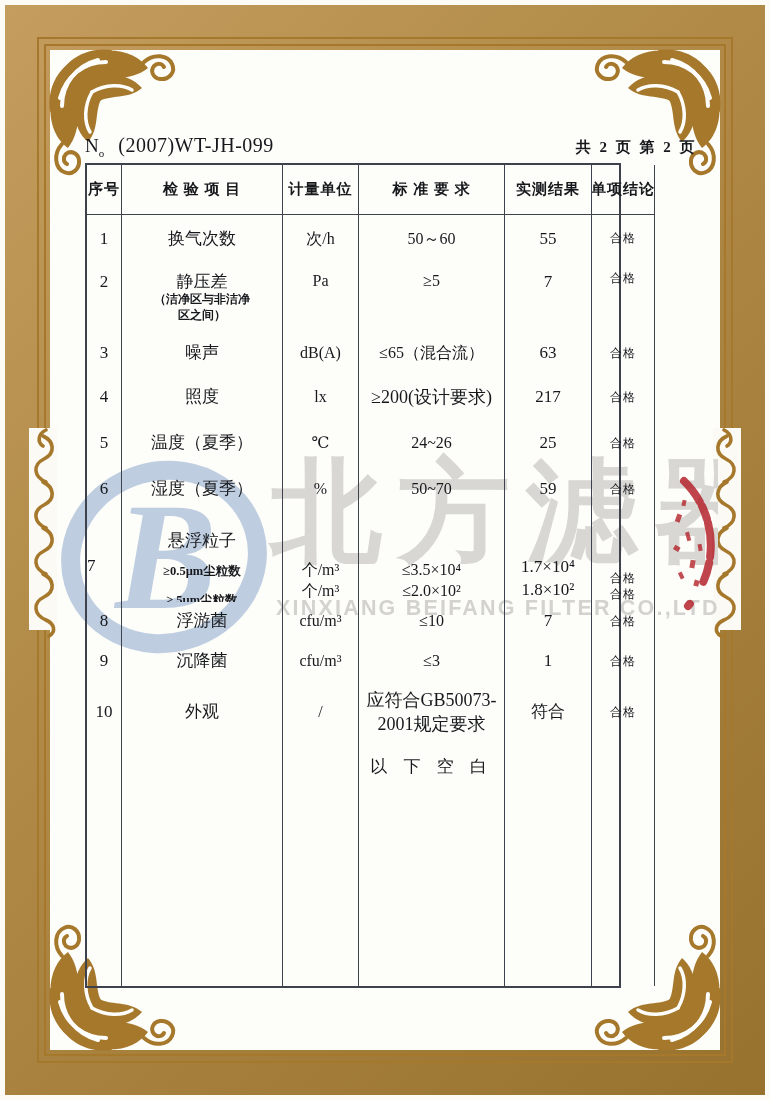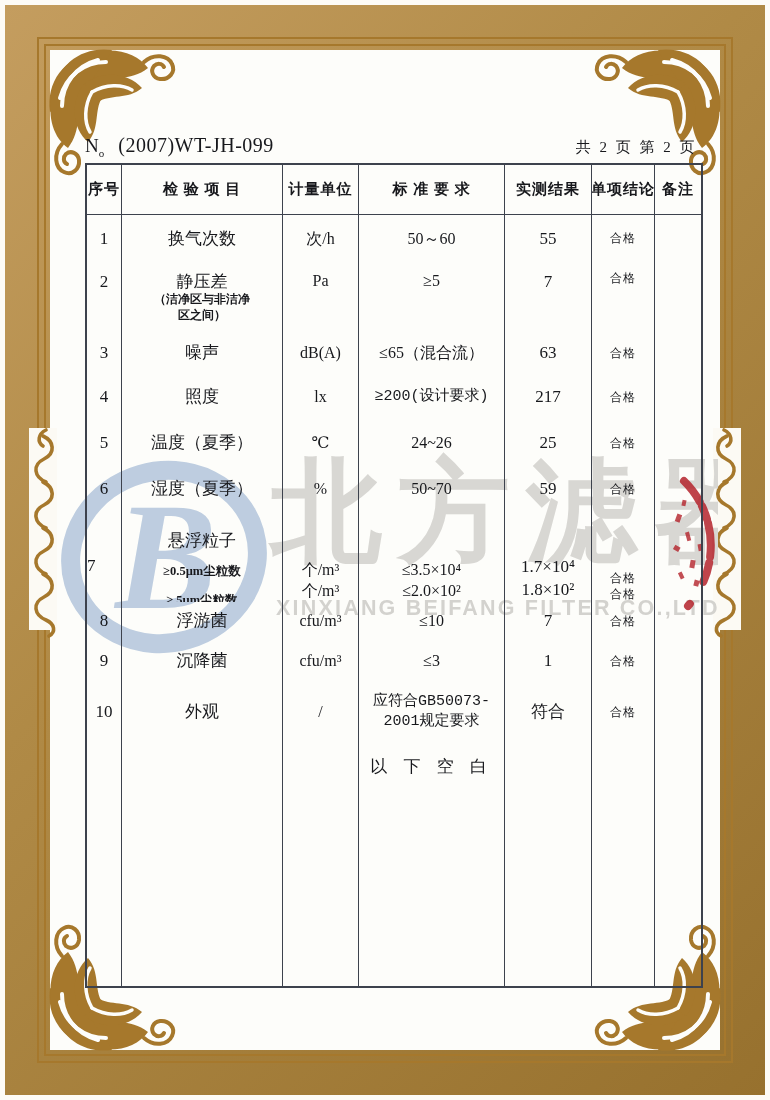--- a/index.html
+++ b/index.html
@@ -31,42 +31,42 @@
   .wm-en{position:absolute;left:224px;top:544px;font-size:21.5px;font-weight:700;
     letter-spacing:2.2px;color:#d3d2ce;white-space:nowrap;
     font-family:"Liberation Sans","DejaVu Sans",sans-serif;}
   .seal{position:absolute;left:618px;top:424px;}
 
   
   .doc-head{position:absolute;left:33px;top:82px;width:612px;display:flex;align-items:flex-end;}
   .no-n{font-size:19px;}
   .no-o{font-size:11px;position:relative;top:2px;margin-right:14px;}
   .doc-no{font-size:20px;letter-spacing:.5px;}
-  .page-info{margin-left:auto;font-size:15px;font-weight:400;letter-spacing:2.5px;white-space:nowrap;}
+  .page-info{margin-left:auto;font-size:15px;font-weight:700;letter-spacing:2.5px;white-space:nowrap;}
 
   
   .tbl{
-    position:absolute;left:33px;top:111px;width:618px;height:825px;
+    position:absolute;left:33px;top:111px;width:536px;height:825px;
     box-sizing:border-box;border:2px solid #3d424d;
     display:grid;
     grid-template-columns:35px 161px 76px 146px 87px 63px 1fr;
     grid-template-rows:50px 47px 72px 38px 50px 42px 50px 88px 38px 42px 60px 50px 1fr;
     background:transparent;
   }
   .c{border-right:1.5px solid #3d424d;display:flex;align-items:center;justify-content:center;
      text-align:center;font-size:17px;line-height:1.25;overflow:hidden;}
   .c:nth-child(7n){border-right:none;}
   .h{border-bottom:1.5px solid #3d424d;font-weight:700;font-size:15px;letter-spacing:1px;white-space:nowrap;}
   .col{flex-direction:column;}
   .topcell{align-items:flex-start;padding-top:9px;box-sizing:border-box;}
   .col.topcell{align-items:center;justify-content:flex-start;}
   .sub{font-size:12px;font-weight:700;line-height:1.3;}
   .unit{font-size:16px;}
   .std{font-size:16px;white-space:nowrap;}
-  .std-sm{font-size:15px;font-family:Liberation Mono, monospace;}
+  .std-sm{font-size:18px;}
   .ok{font-size:12px;letter-spacing:1px;}
   .pair{justify-content:flex-end;box-sizing:border-box;padding-top:26px;line-height:1.45;}
   .p7item{justify-content:flex-start;padding-top:16px;box-sizing:border-box;}
   .p7item .sub{margin-top:12px;font-size:12.5px;}
   .two{line-height:1.35;}
   .blank-note{font-size:17px;letter-spacing:6px;}
 </style>
 </head>
 <body>
 

